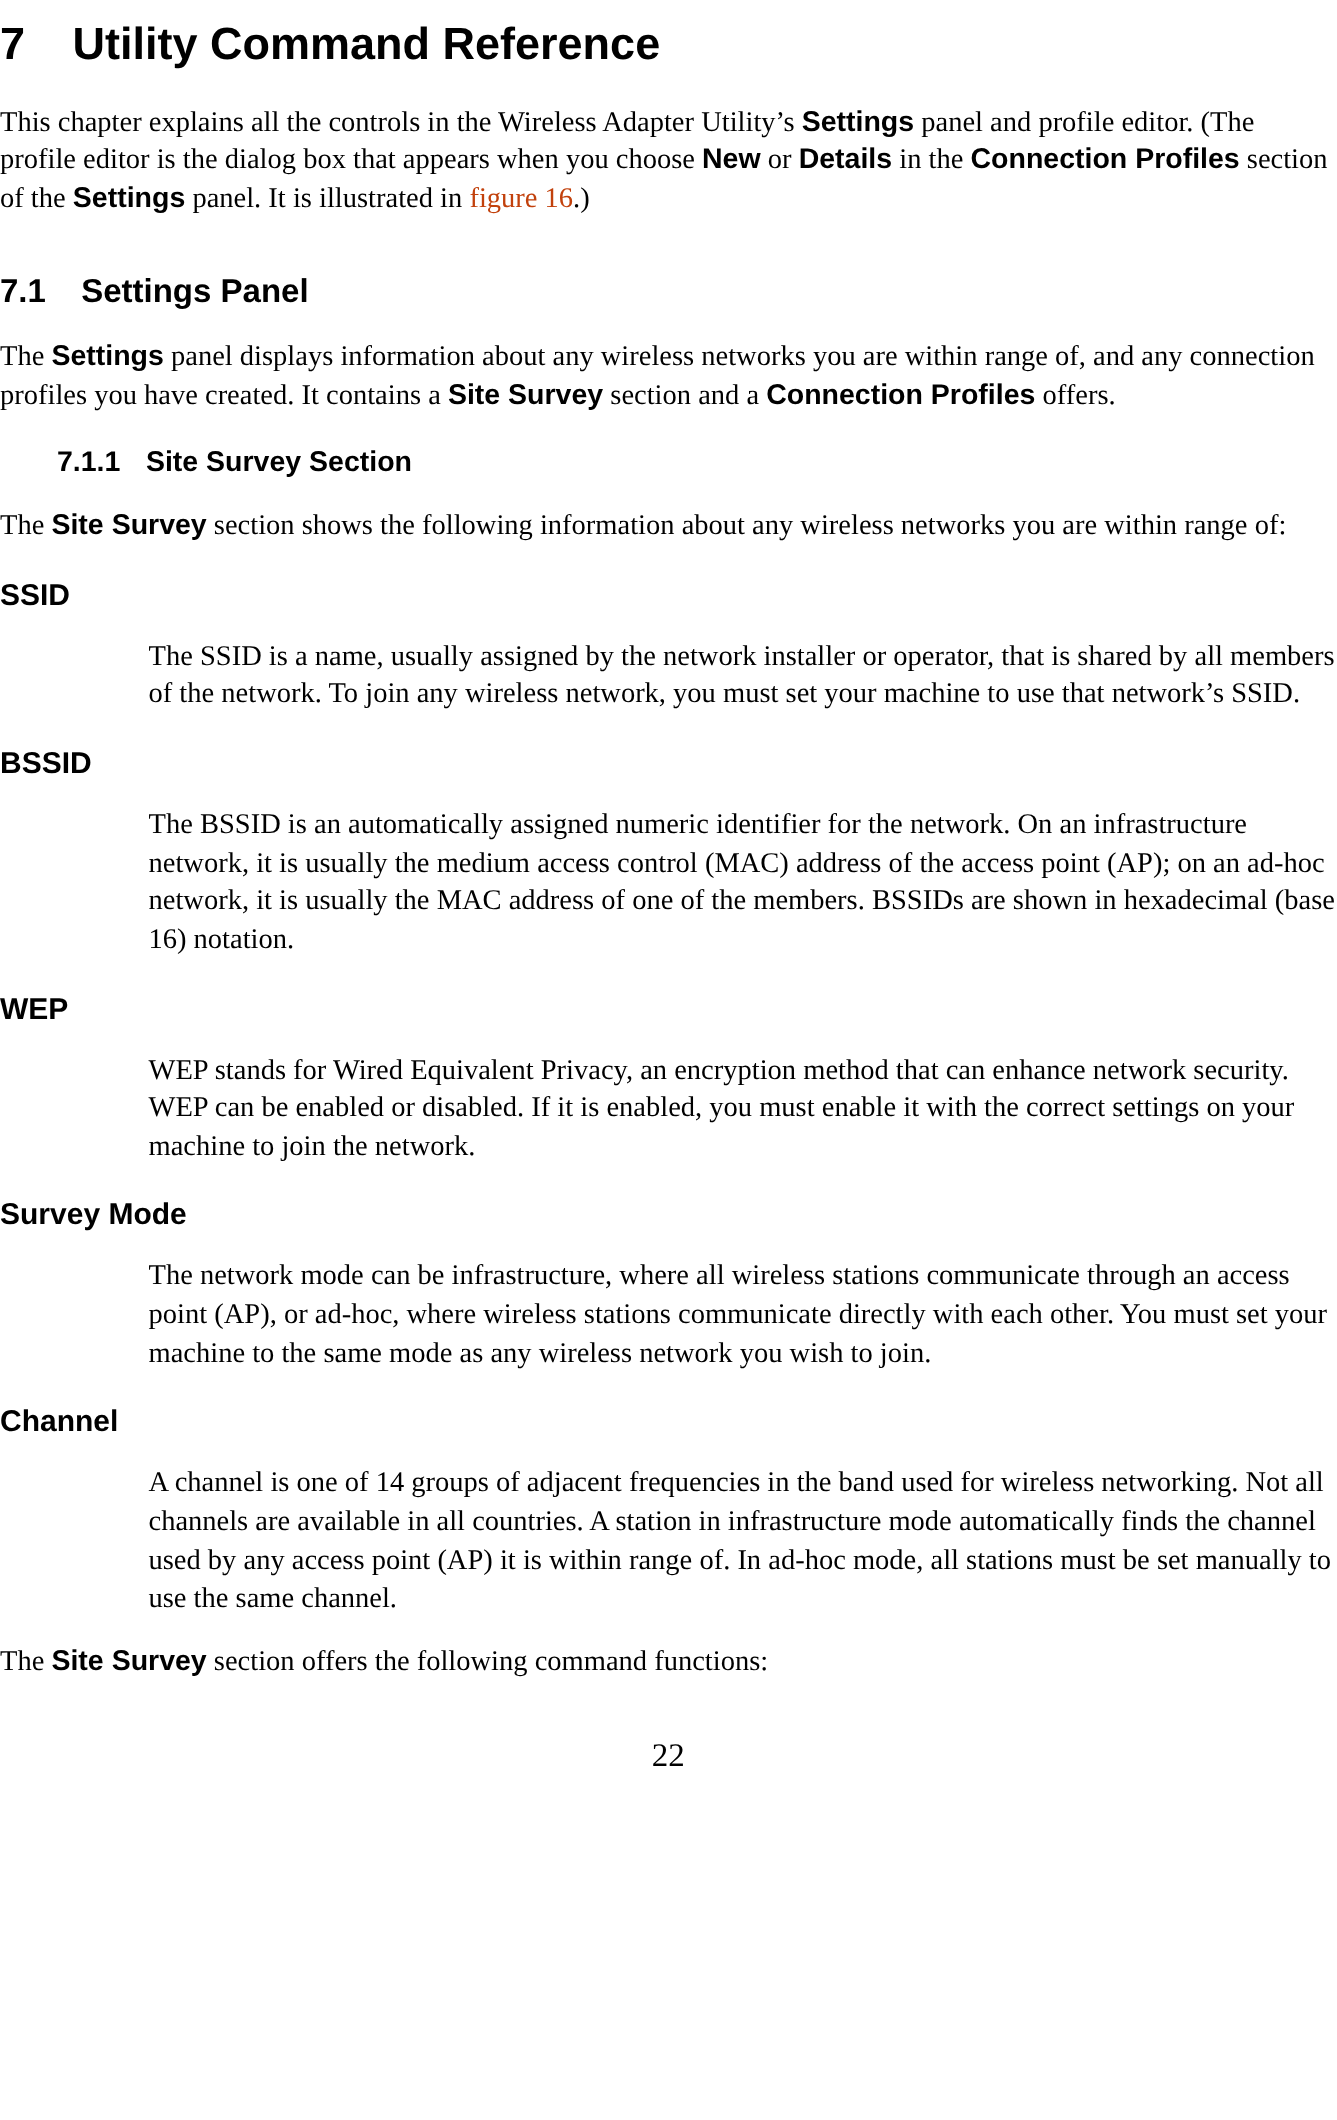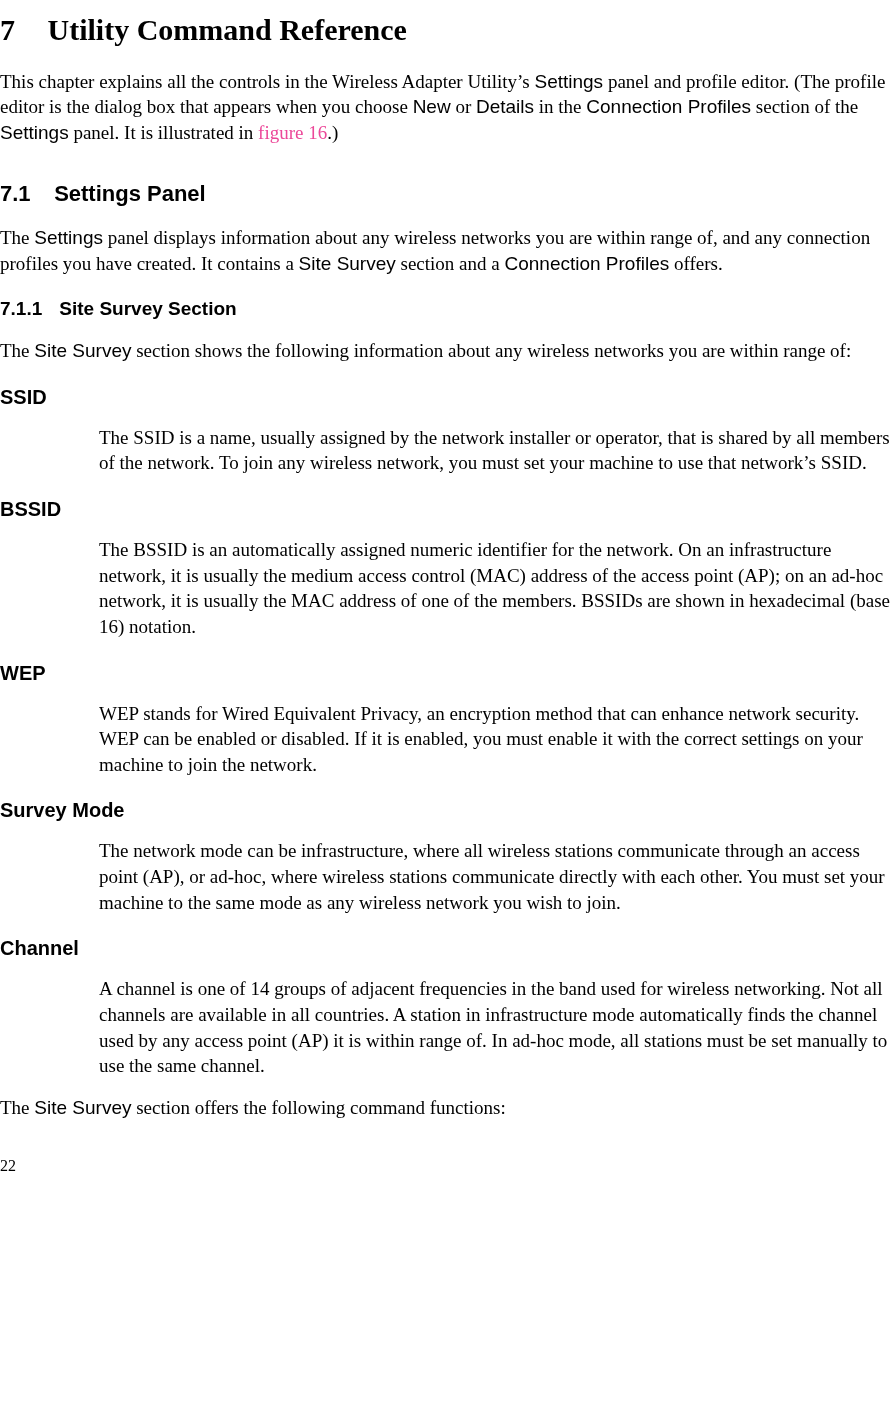--- a/index.html
+++ b/index.html
@@ -6,36 +6,37 @@
       font-family: "Times New Roman", Times, serif;
       font-size: 19px;
       line-height: 1.35;
       margin: 0;
       padding: 0 0 40px 0;
       color: #000;
       background: #fff;
       width: 891px;
     }
     h1 {
-      font-family: Liberation Serif, serif;
+      font-family: Liberation Sans, sans-serif;
       font-weight: bold;
       font-size: 30px;
       margin: 10px 0 18px 0;
     }
     h2 {
       font-family: Arial, Helvetica, sans-serif;
       font-weight: bold;
       font-size: 22px;
       margin: 34px 0 16px 0;
     }
     h3 {
       font-family: Arial, Helvetica, sans-serif;
       font-weight: bold;
       font-size: 19px;
       margin: 20px 0 16px 0;
+      padding-left: 38px;
     }
     h4 {
       font-family: Arial, Helvetica, sans-serif;
       font-weight: bold;
       font-size: 20px;
       margin: 20px 0 14px 0;
     }
     p {
       margin: 0 0 16px 0;
     }
@@ -46,32 +47,32 @@
     .num2 {
       display: inline-block;
       min-width: 48px;
     }
     .num3 {
       display: inline-block;
       min-width: 54px;
     }
     .bold-sans {
       font-family: Arial, Helvetica, sans-serif;
-      font-weight: normal;
+      font-weight: bold;
     }
     .link {
-      color: #ec4899;
+      color: #c2410c;
     }
     .def-body {
       margin-left: 99px;
       margin-bottom: 16px;
     }
     .page-number {
-      text-align: left;
-      font-size: 16px;
+      text-align: center;
+      font-size: 22px;
       margin-top: 34px;
     }
   </style>
 </head>
 <body>
 
 <h1>
   <span class="num">7</span>
   <span>Utility Command Reference</span>
 </h1>

